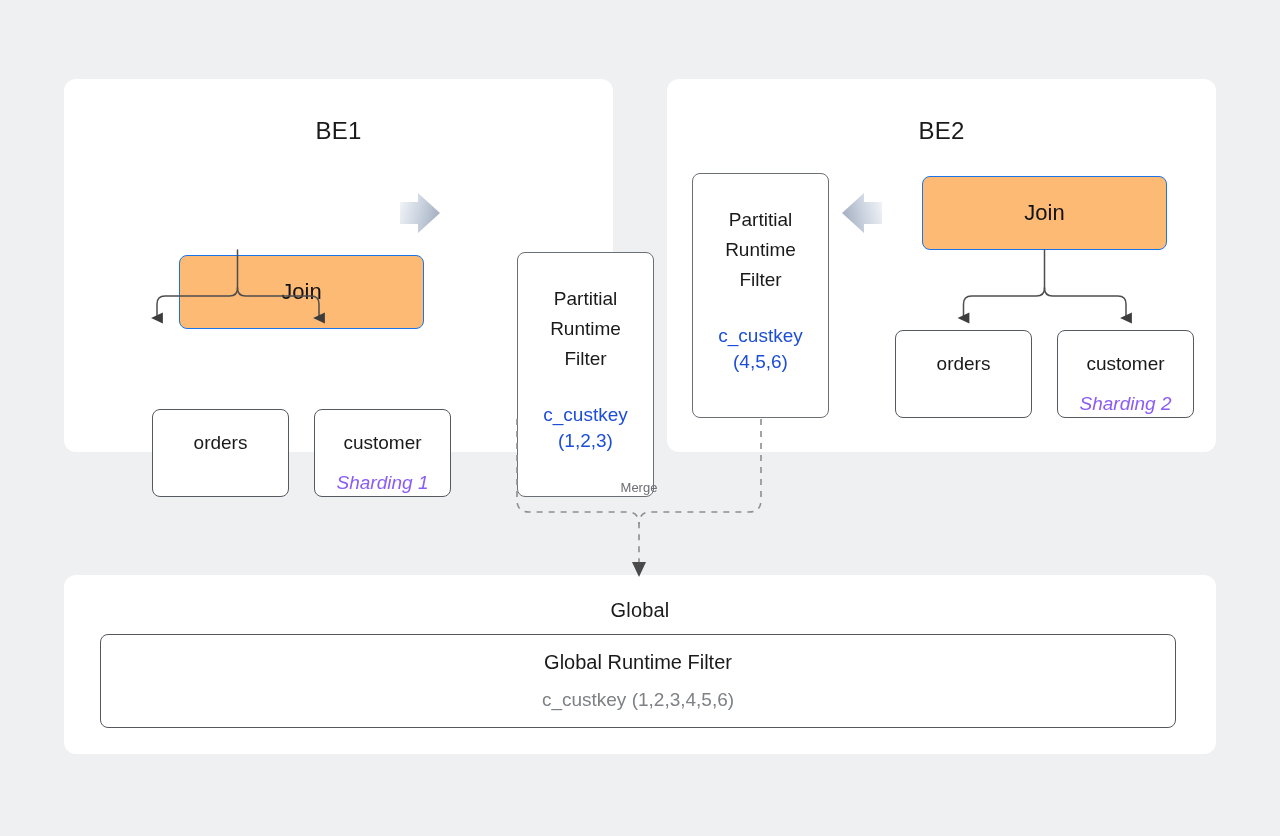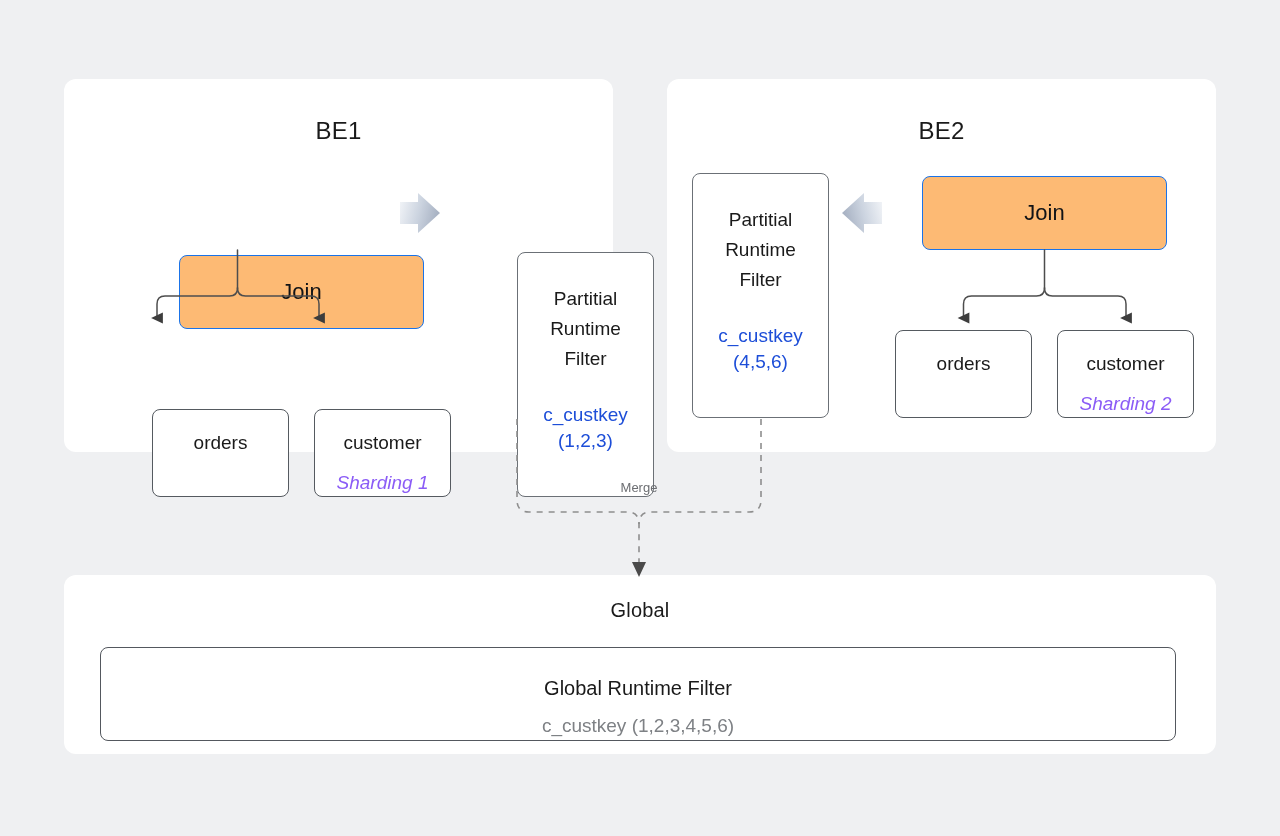--- a/index.html
+++ b/index.html
@@ -113,22 +113,22 @@
   .node.prf .prf-key div {
     color: #1d4ed8;
     font-size: 19px;
     line-height: 26px;
   }
   #prf-be1 { left: 453px; top: 173px; width: 137px; height: 245px; }
   #prf-be2 { left: 692px; top: 173px; width: 137px; height: 245px; }
 
   
   #global-filter {
-    left: 100px; top: 647px; width: 1076px; height: 94px;
-    justify-content: flex-end;
+    left: 100px; top: 634px; width: 1076px; height: 94px;
+    justify-content: center;
     border-color: #54585e;
     gap: 8px;
   }
   #global-filter .grf-title {
     color: #1a1a1a;
     font-size: 20px;
     line-height: 28px;
   }
   #global-filter .grf-key {
     color: #7e8185;

